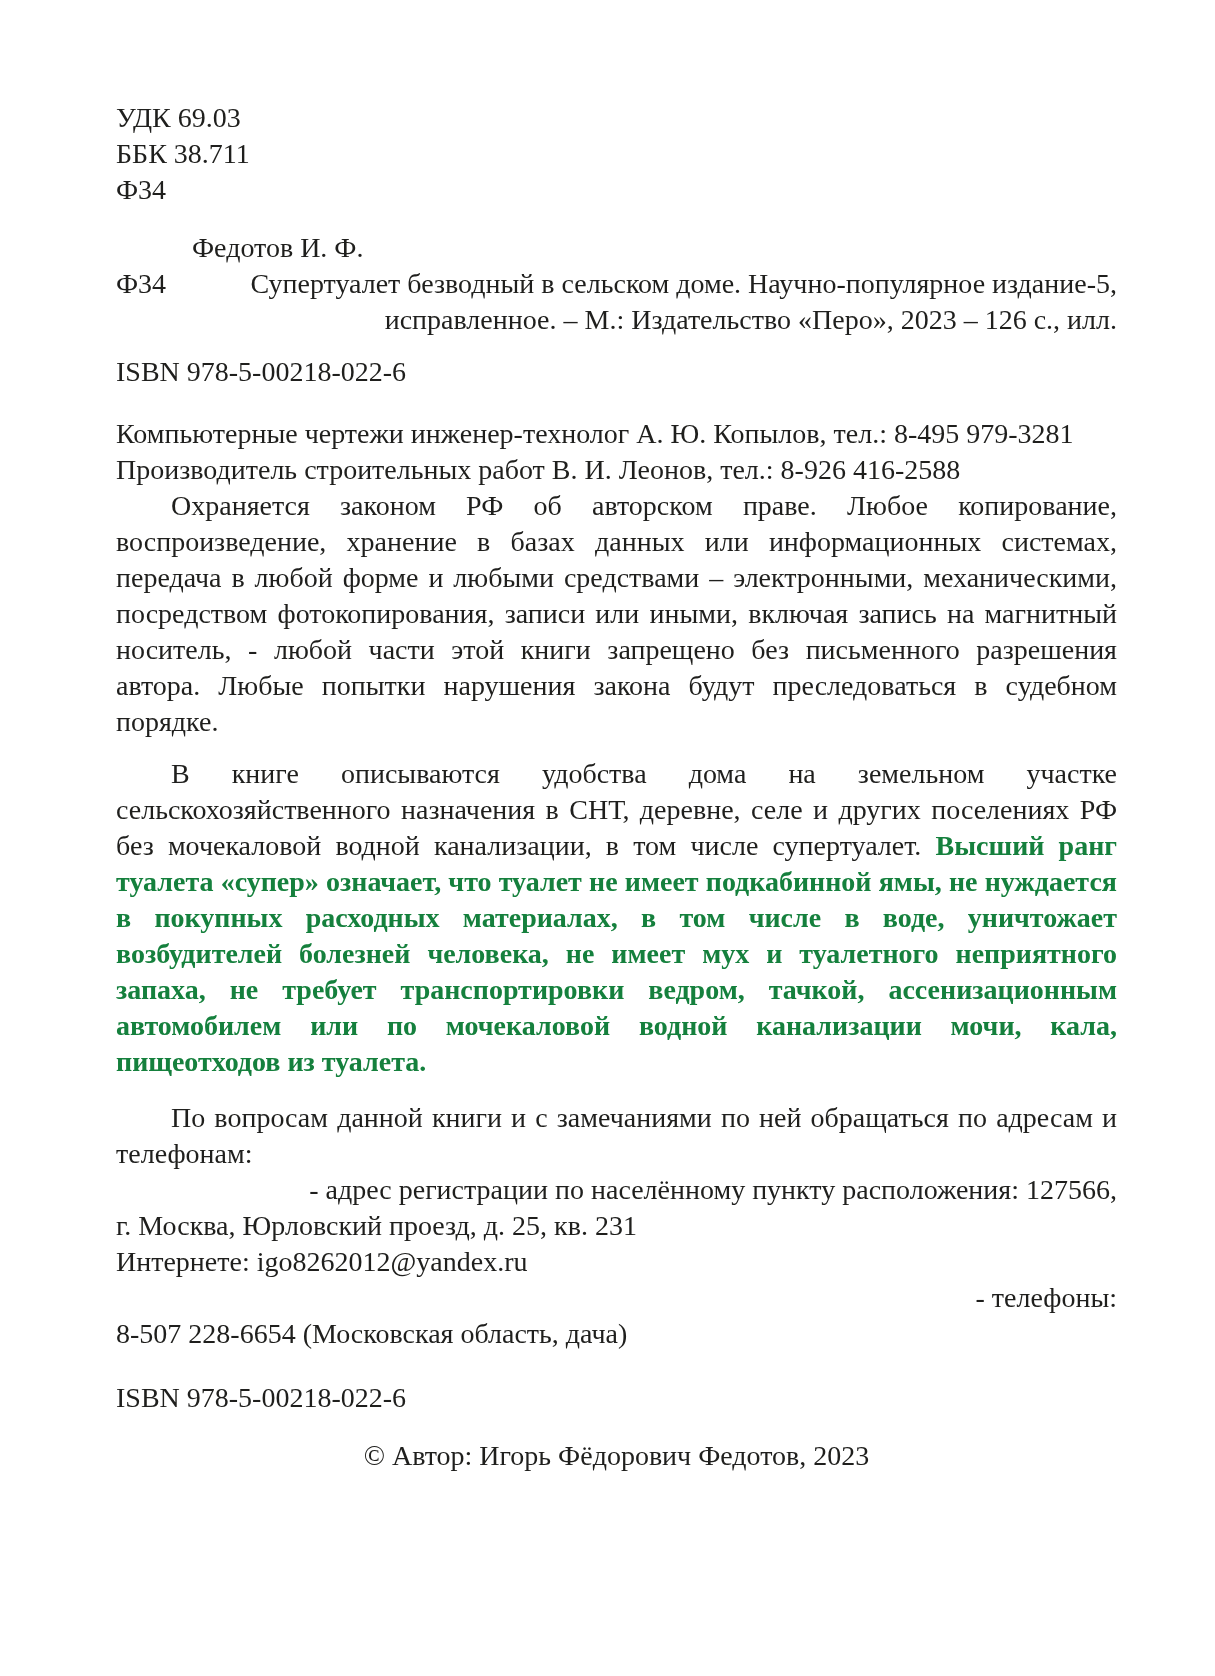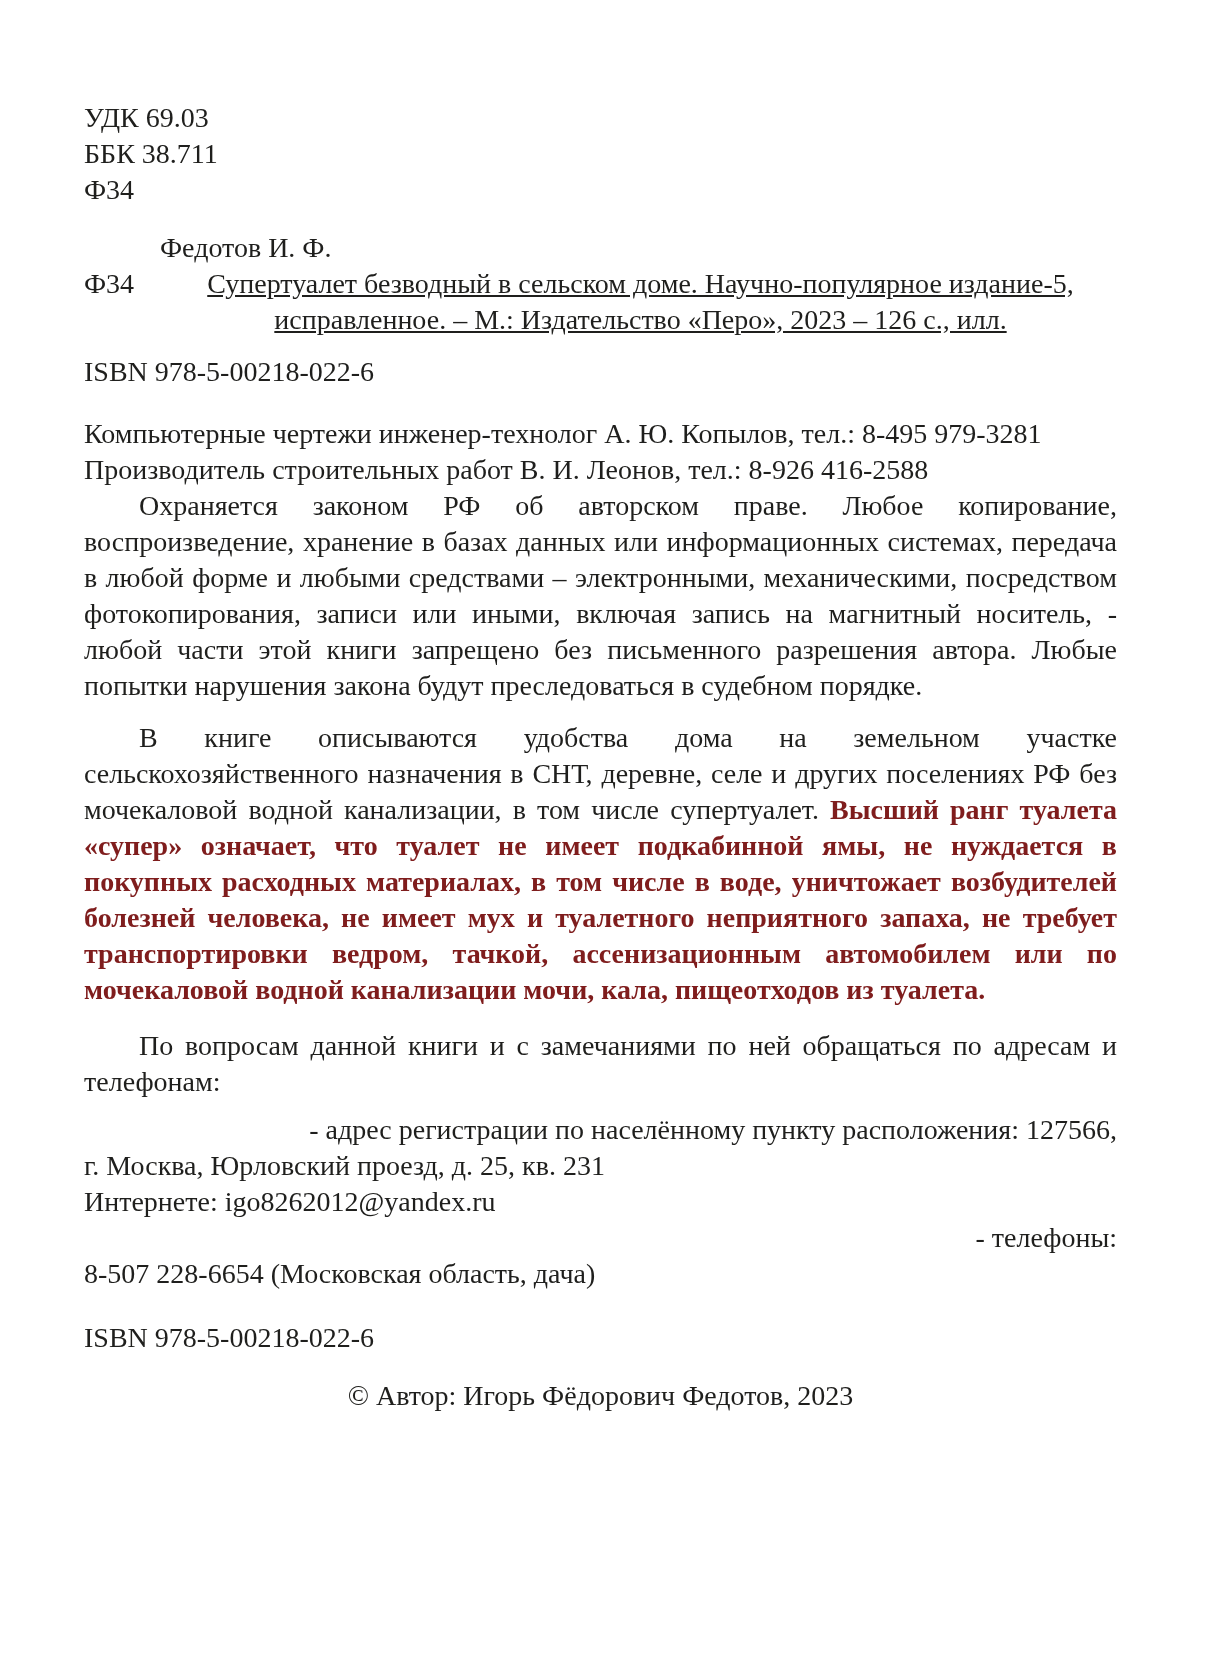--- a/index.html
+++ b/index.html
@@ -10,57 +10,56 @@
   .page {
     position: relative;
     width: 1215px;
     height: 1676px;
     box-sizing: border-box;
     background: #ffffff;
     color: #1f1f1d;
     font-family: "Liberation Serif", "DejaVu Serif", serif;
     font-size: 28px;
     line-height: 36px;
-    padding: 100px 98px 0 84px;
+    padding: 100px 98px 0 116px;
     overflow: hidden;
   }
   .codes { margin-bottom: 22px; }
   .codes > div { white-space: nowrap; }
 
   .card { margin-bottom: 16px; }
   .card-author { margin-left: 76px; }
   .card-row { position: relative; }
   .card-code {
     position: absolute;
     left: 0;
     top: 0;
   }
   .card-desc {
     margin-left: 80px;
-    text-align: center;
-    text-decoration: underline;
+    text-align: right;
   }
 
   .isbn { margin-bottom: 26px; }
   .credits { }
 
   .para {
     margin: 0 0 16px 0;
     text-align: justify;
     text-indent: 55px;
   }
   .annotation { margin-bottom: 20px; }
   .red {
-    color: #7f1d1d;
+    color: #15803d;
     font-weight: bold;
     margin-top: 12px;
   }
 
   .contacts-block { margin-bottom: 28px; }
-  .contacts-intro { margin-bottom: 12px; }
+  .contacts-intro { margin-bottom: 0; }
   .contact-line { text-align: left; }
   .contact-line.indented { padding-left: 55px; text-align: right; }
 
   .isbn-bottom { margin-bottom: 22px; }
 
   .copyright-line {
     text-align: center;
     margin-top: 8px;
   }
 </style>

